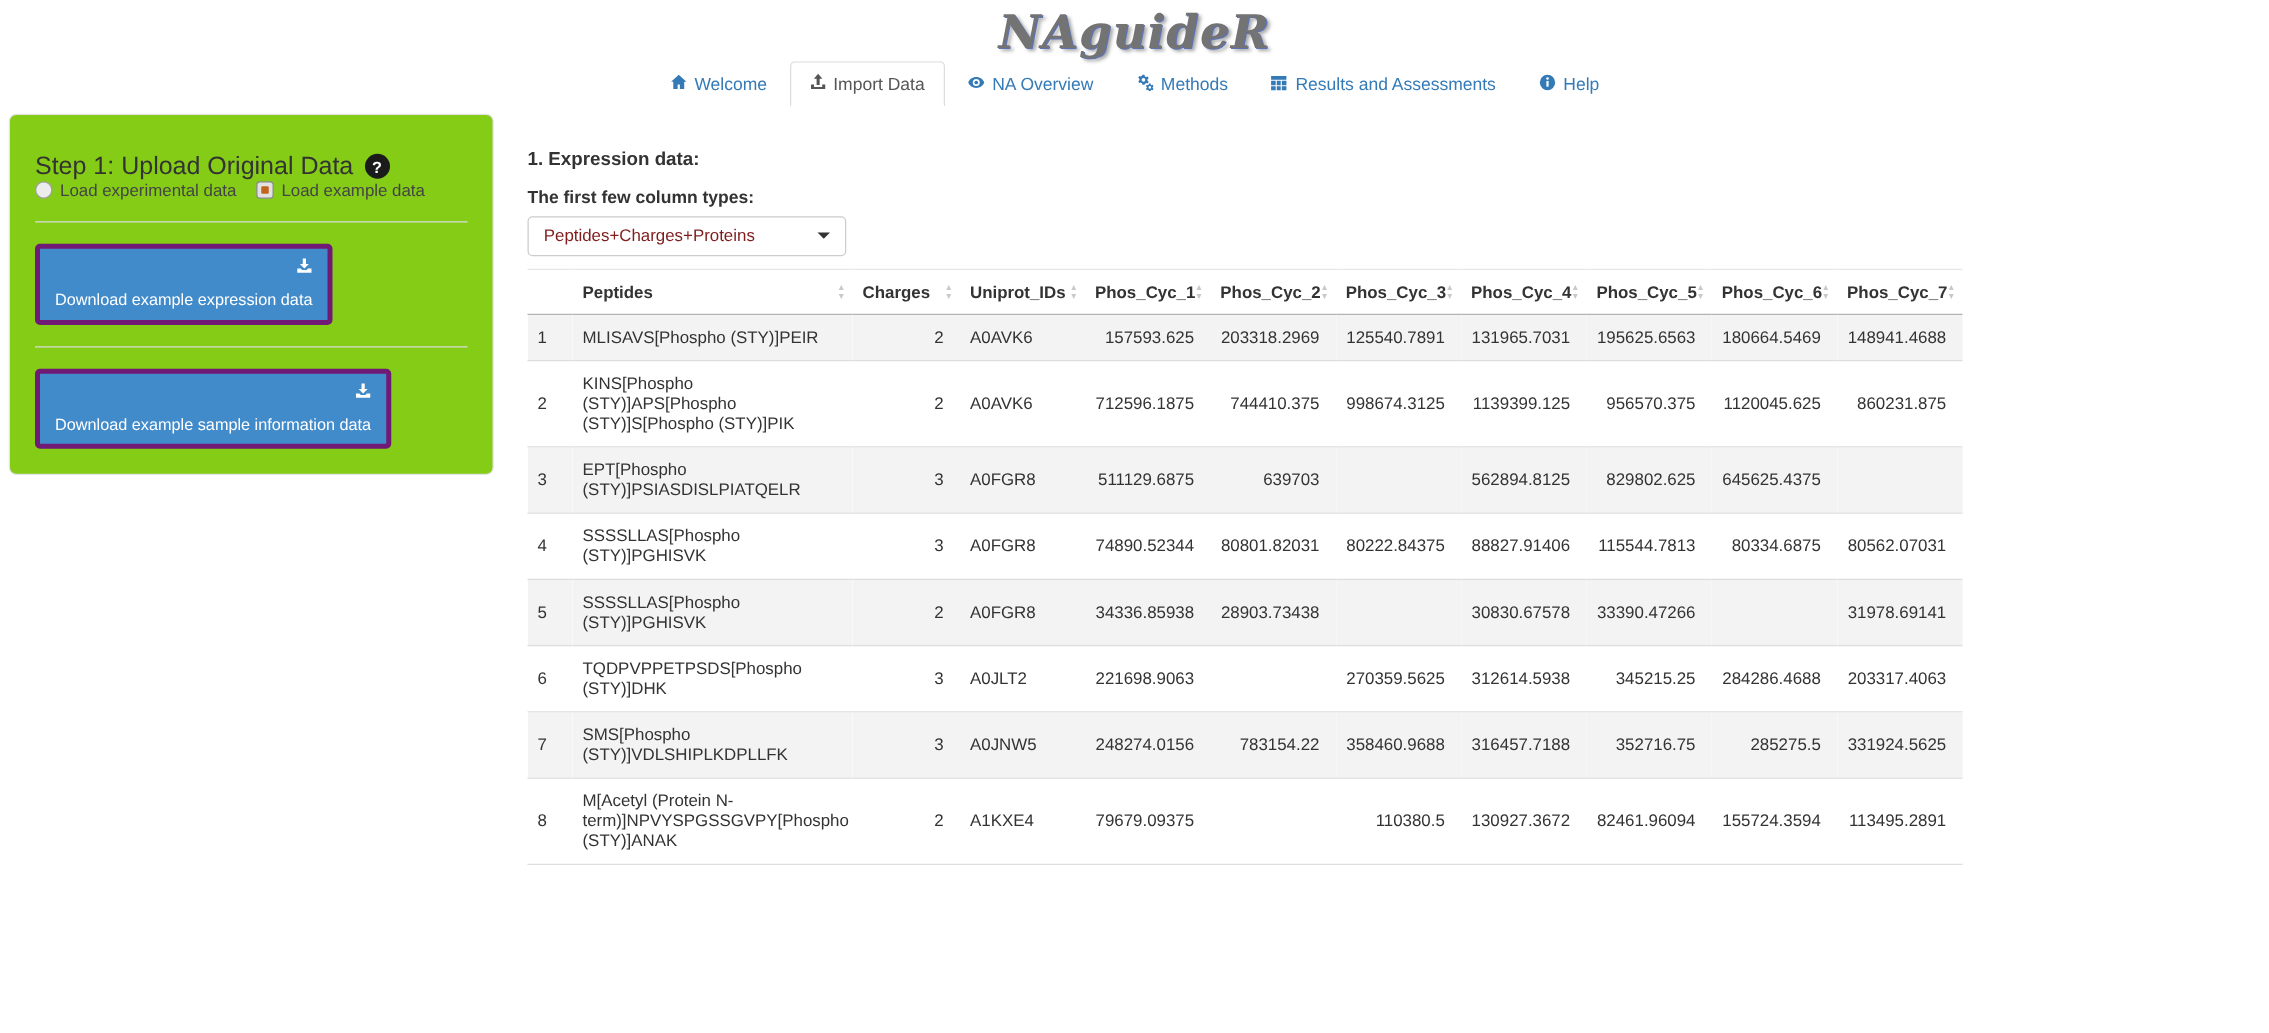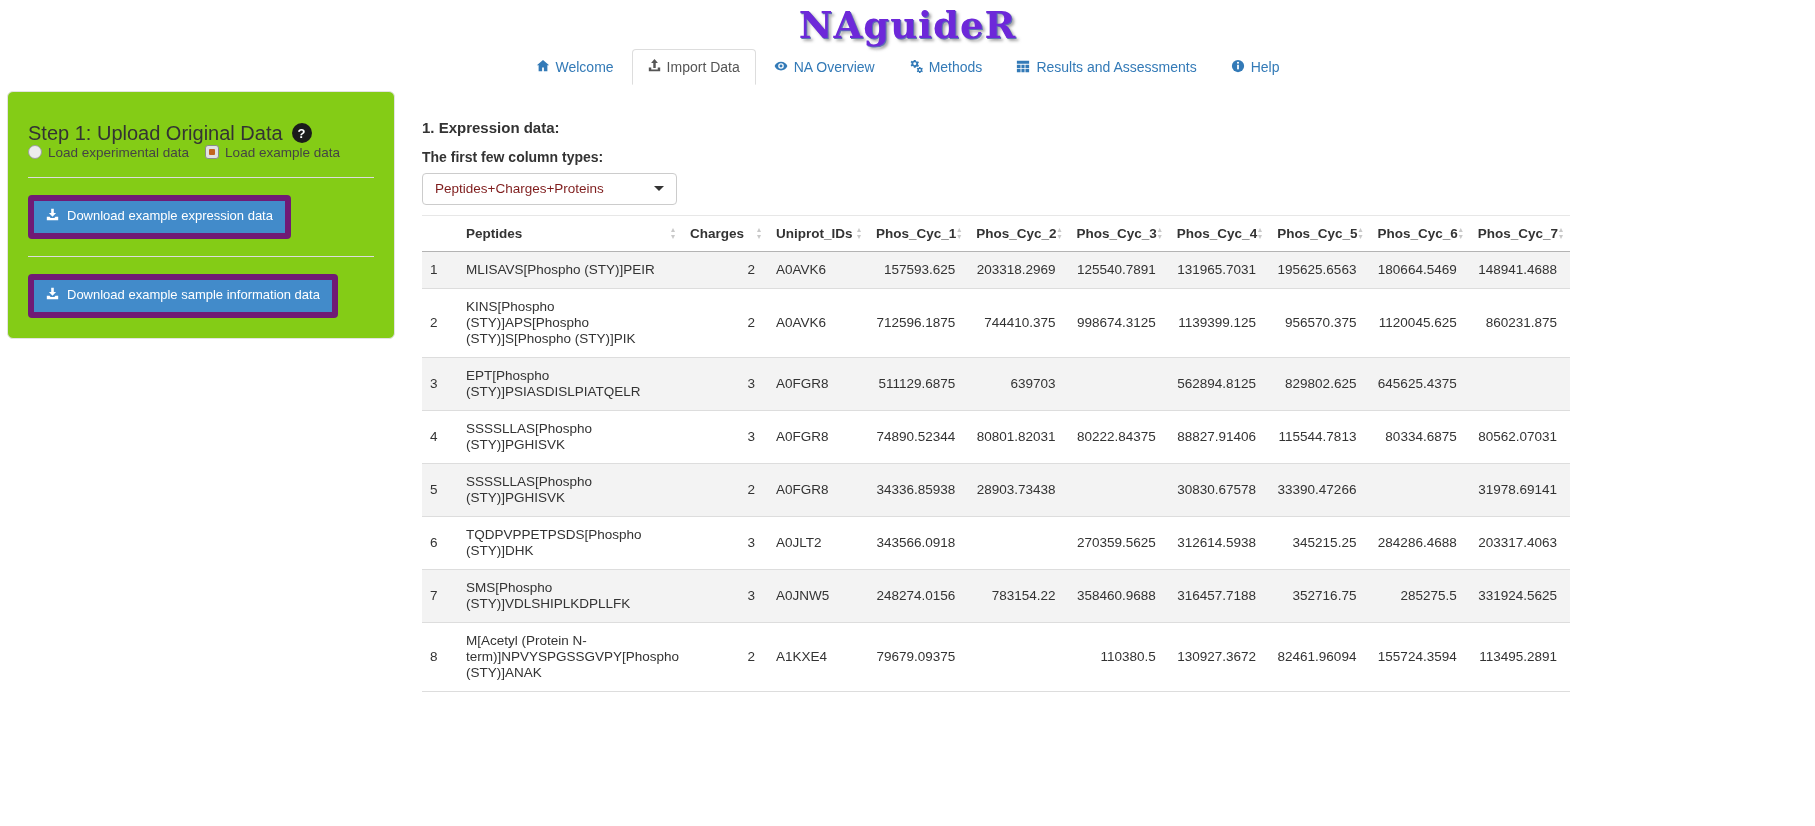--- a/index.html
+++ b/index.html
@@ -9,23 +9,23 @@
     background: #fff; color: #333;
     font-family: "Liberation Sans", "DejaVu Sans", sans-serif;
     font-size: 14px;
   }
 
   
   .header { text-align: center; padding-top: 6px; }
   .logo {
     display: inline-block;
     font-family: "DejaVu Serif", serif;
-    font-weight: bold;
+    font-style: italic; font-weight: bold;
     font-size: 37px; line-height: 1.05; letter-spacing: 1px;
-    color: #6d28d9;
+    color: #737373;
     text-shadow: 1px 1px 0 #5f73b4, 3px 3px 3px rgba(120,120,120,.65);
   }
   .tabs ul { list-style: none; margin: 4px 0 0; padding: 0; display: flex; justify-content: center; }
   .tabs li { margin: 0 1px; }
   .tabs a {
     display: flex; align-items: center; gap: 6px;
     padding: 9px 15px; font-size: 14px; color: #337ab7;
     text-decoration: none; cursor: pointer;
     border: 1px solid transparent; border-radius: 4px 4px 0 0;
   }
@@ -56,24 +56,24 @@
     width: 14px; height: 14px; display: inline-block; position: relative;
     background: #ececec; border: 1px solid #9e9e9e; border-radius: 50%; flex: 0 0 auto;
   }
   .radio.checked { border-radius: 3px; background: #e2e2e2; border-color: #8a8a8a; }
   .radio.checked::after {
     content: ""; position: absolute; top: 3px; left: 3px; right: 3px; bottom: 3px;
     background: #c2641e; border-radius: 1px;
   }
   .sidebar hr { border: 0; border-top: 1px solid #dcdcdc; margin: 17px 0; }
   .btn {
-    display: inline-flex; align-items: flex-start; gap: 8px;
-    background: #428bca; border: 6px solid #701a75; border-radius: 4px;
+    display: inline-flex; align-items: flex-end; gap: 8px;
+    background: #428bca; border: 4px solid #701a75; border-radius: 4px;
     color: #fff; font-size: 13px; font-family: inherit;
-    padding: 7px 12px; cursor: pointer; line-height: 1.3;
+    padding: 7px 12px; cursor: pointer; line-height: 1.3; flex-direction: column;
   }
   .btn svg { flex: 0 0 auto; }
 
   
   .main { margin-left: 27px; width: 1148px; flex: 0 0 auto; position: relative; }
   .section-title { margin-top: 28px; font-size: 15px; font-weight: 700; color: #333; }
   .field-label { margin-top: 13px; font-size: 14px; font-weight: 700; color: #333; }
   .selectbox {
     margin-top: 8px; width: 255px; height: 32px;
     border: 1px solid #ccc; border-radius: 4px; background: #fff;
@@ -333,21 +333,21 @@
             <td class="col-num">30830.67578</td>
             <td class="col-num">33390.47266</td>
             <td class="col-num"></td>
             <td class="col-num">31978.69141</td>
           </tr>
           <tr>
             <td class="col-index">6</td>
             <td class="col-char">TQDPVPPETPSDS[Phospho (STY)]DHK</td>
             <td class="col-num">3</td>
             <td class="col-char">A0JLT2</td>
-            <td class="col-num">343566.0918</td>
+            <td class="col-num">221698.9063</td>
             <td class="col-num"></td>
             <td class="col-num">270359.5625</td>
             <td class="col-num">312614.5938</td>
             <td class="col-num">345215.25</td>
             <td class="col-num">284286.4688</td>
             <td class="col-num">203317.4063</td>
           </tr>
           <tr>
             <td class="col-index">7</td>
             <td class="col-char">SMS[Phospho (STY)]VDLSHIPLKDPLLFK</td>

